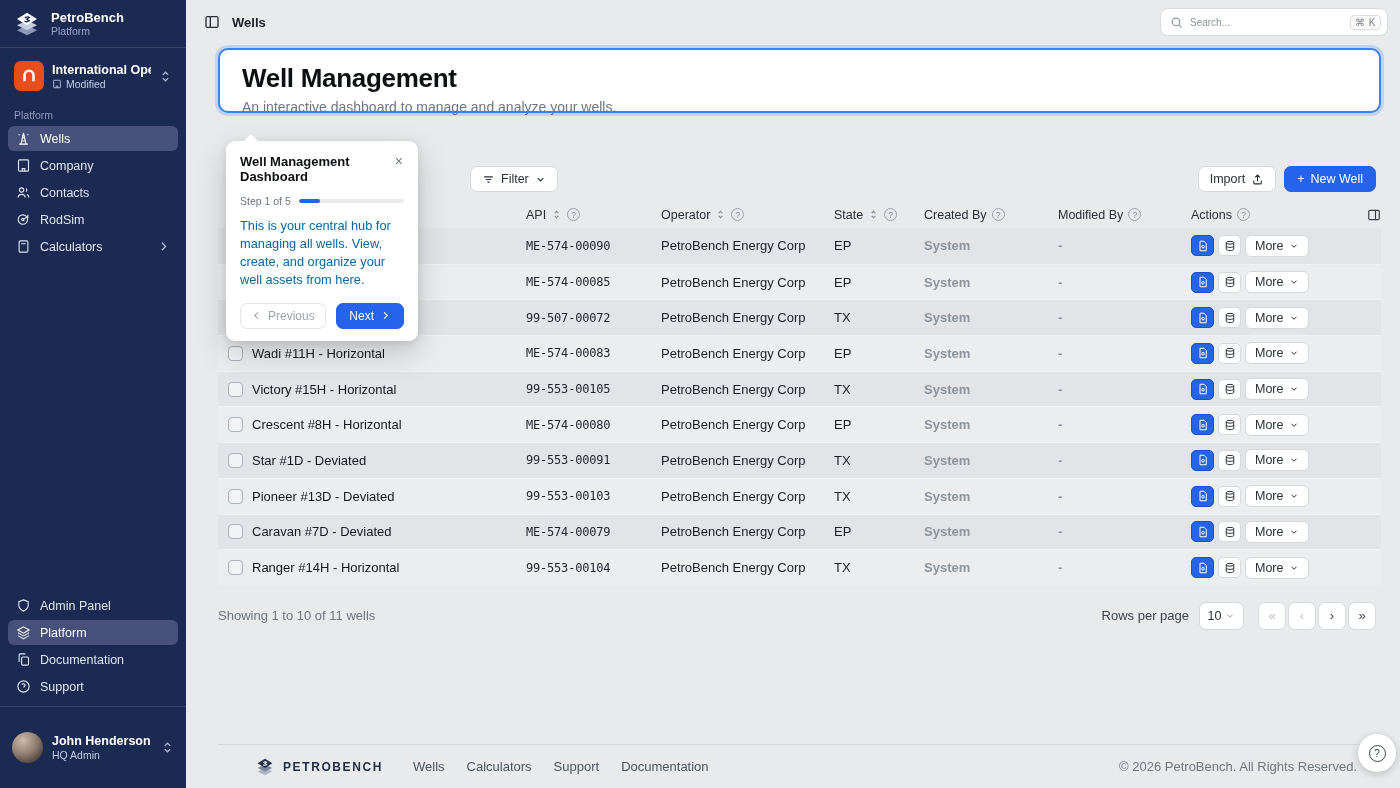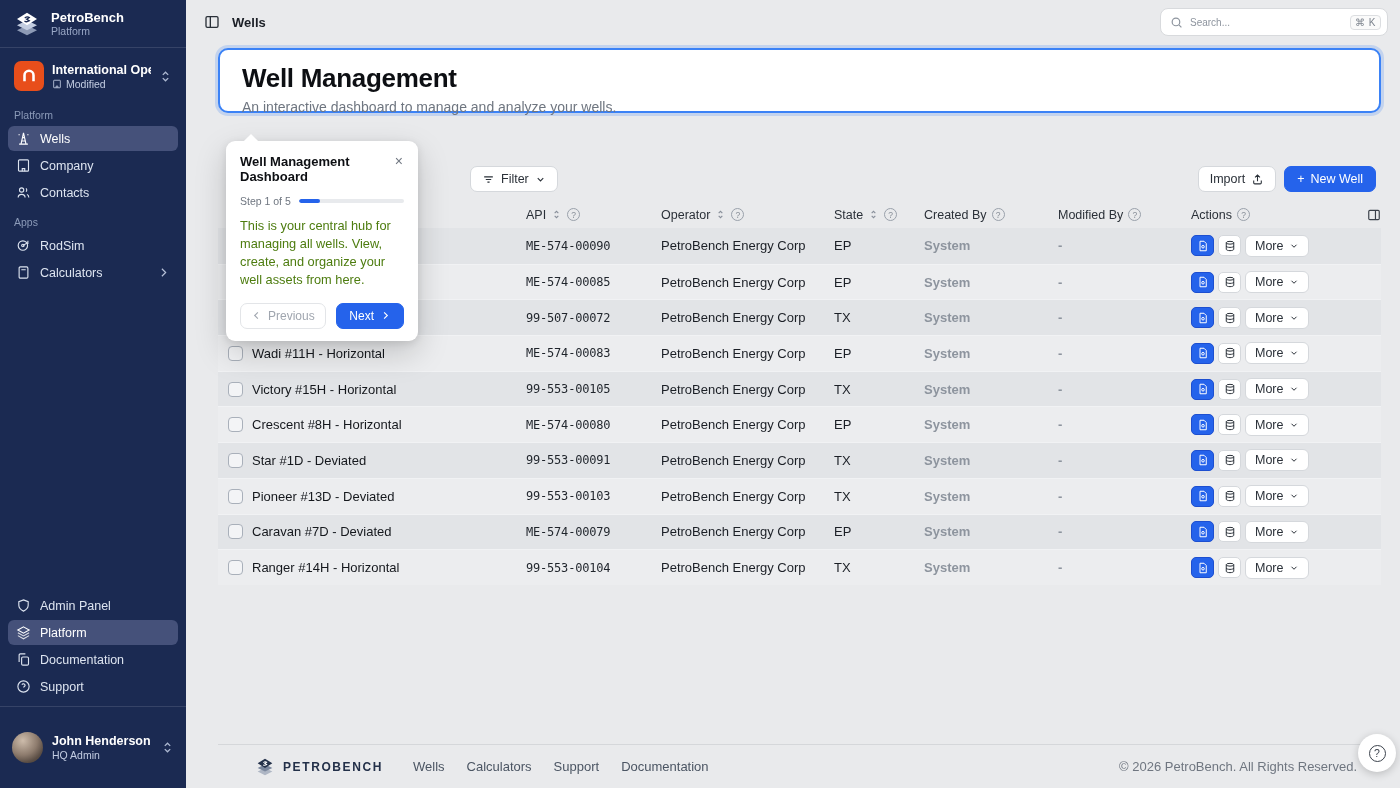--- a/index.html
+++ b/index.html
@@ -95,21 +95,21 @@
   
   .tour { position:absolute; left:40px; top:141px; width:192px; background:#fff; border-radius:9px; box-shadow:0 12px 32px rgba(0,0,0,.18), 0 2px 8px rgba(0,0,0,.1); padding:13px 14px 12px; z-index:50; }
   .tour-arrow { position:absolute; top:-5px; left:20px; width:10px; height:10px; background:#fff; transform:rotate(45deg); }
   .tour-head { display:flex; align-items:flex-start; }
   .tour-title { font-size:13px; font-weight:bold; color:#0d0f13; }
   .tour-close { margin-left:auto; color:#6f7680; font-size:14px; line-height:1; cursor:pointer; padding:0 1px; }
   .tour-steprow { display:flex; align-items:center; gap:8px; margin-top:11px; }
   .tour-step { font-size:10.5px; color:#6f7680; white-space:nowrap; }
   .tour-track { flex:1; height:4px; border-radius:99px; background:#e8eaed; overflow:hidden; }
   .tour-fill { height:100%; background:#2563eb; border-radius:99px; }
-  .tour-body { font-size:12.8px; color:#4d7c0f; line-height:1.42; margin-top:10px; }
+  .tour-body { font-size:12.8px; color:#0369a1; line-height:1.42; margin-top:10px; }
   .tour-foot { display:flex; align-items:center; justify-content:space-between; margin-top:13px; }
   .prev-btn { color:#a0a6af; border-color:#e3e5e8; padding:5px 10px; font-size:12px; }
   .next-btn { padding:5px 12px; font-size:12px; }
 </style>
 </head>
 <body>
 
 <aside class="sidebar">
   <div class="sb-header">
     <svg class="sb-logo" viewBox="0 0 24 24">
@@ -160,21 +160,20 @@
     <span>Company</span>
   </div>
   <div class="sb-item">
     <svg width="15" height="15" viewBox="0 0 24 24" fill="none" stroke="currentColor" stroke-width="1.8">
         <circle cx="9" cy="8" r="3.4"></circle>
         <path d="M3.5 20c0-3 2.4-5 5.5-5s5.5 2 5.5 5M16 5.4a3.4 3.4 0 0 1 0 5.2M17.5 15.3c2 .7 3 2.3 3 4.7"></path>
       </svg>
     <span>Contacts</span>
   </div>
 
-  <div class="sb-section">Apps</div>
   <div class="sb-item">
     <svg width="15" height="15" viewBox="0 0 24 24" fill="none" stroke="currentColor" stroke-width="1.8">
         <circle cx="11" cy="12" r="7.5"></circle>
         <circle cx="11" cy="12" r="2"></circle>
         <path d="M11 12 L19.5 7 M19 4.5 v5"></path>
       </svg>
     <span>RodSim</span>
   </div>
   <div class="sb-item">
     <svg width="15" height="15" viewBox="0 0 24 24" fill="none" stroke="currentColor" stroke-width="1.8">
@@ -638,20 +637,36 @@
         <svg width="10" height="10" viewBox="0 0 24 24" fill="none" stroke="currentColor" stroke-width="2.4">
                   <path d="M6 9l6 6 6-6"></path>
                 </svg>
       </div>
     </div>
     <div></div>
   </div>
         </div>
     </div>
 
+    <div class="pager">
+      <div class="pager-summary">Showing 1 to 10 of 11 wells</div>
+      <div class="rpp-label">Rows per page</div>
+      <div class="rpp-select">
+        <span>10</span>
+        <svg width="10" height="10" viewBox="0 0 24 24" fill="none" stroke="#9aa1ab" stroke-width="2.4">
+            <path d="M6 9l6 6 6-6"></path>
+          </svg>
+      </div>
+      <div class="pg-group">
+        <div class="pg-btn disabled">«</div>
+        <div class="pg-btn disabled">‹</div>
+        <div class="pg-btn">›</div>
+        <div class="pg-btn">»</div>
+      </div>
+    </div>
 
     <div class="footer">
       <div class="f-brand">
         <svg width="22" height="22" viewBox="0 0 24 24">
           <path d="M12 13 L4 17 L12 21 L20 17 Z" fill="#aeb6c4"></path>
           <path d="M12 9 L4 13 L12 17 L20 13 Z" fill="#7a869c"></path>
           <path d="M12 3 L4 8 L12 13 L20 8 Z" fill="#233049"></path>
           <path d="M10.2 7.2 q2-1.6 3.6-.4 l-2 1.4 2 1.2 q-2.2 1.4-3.8.2" fill="none" stroke="#fff" stroke-width="1.1"></path>
         </svg>
         <span class="f-wordmark">PETROBENCH</span>

